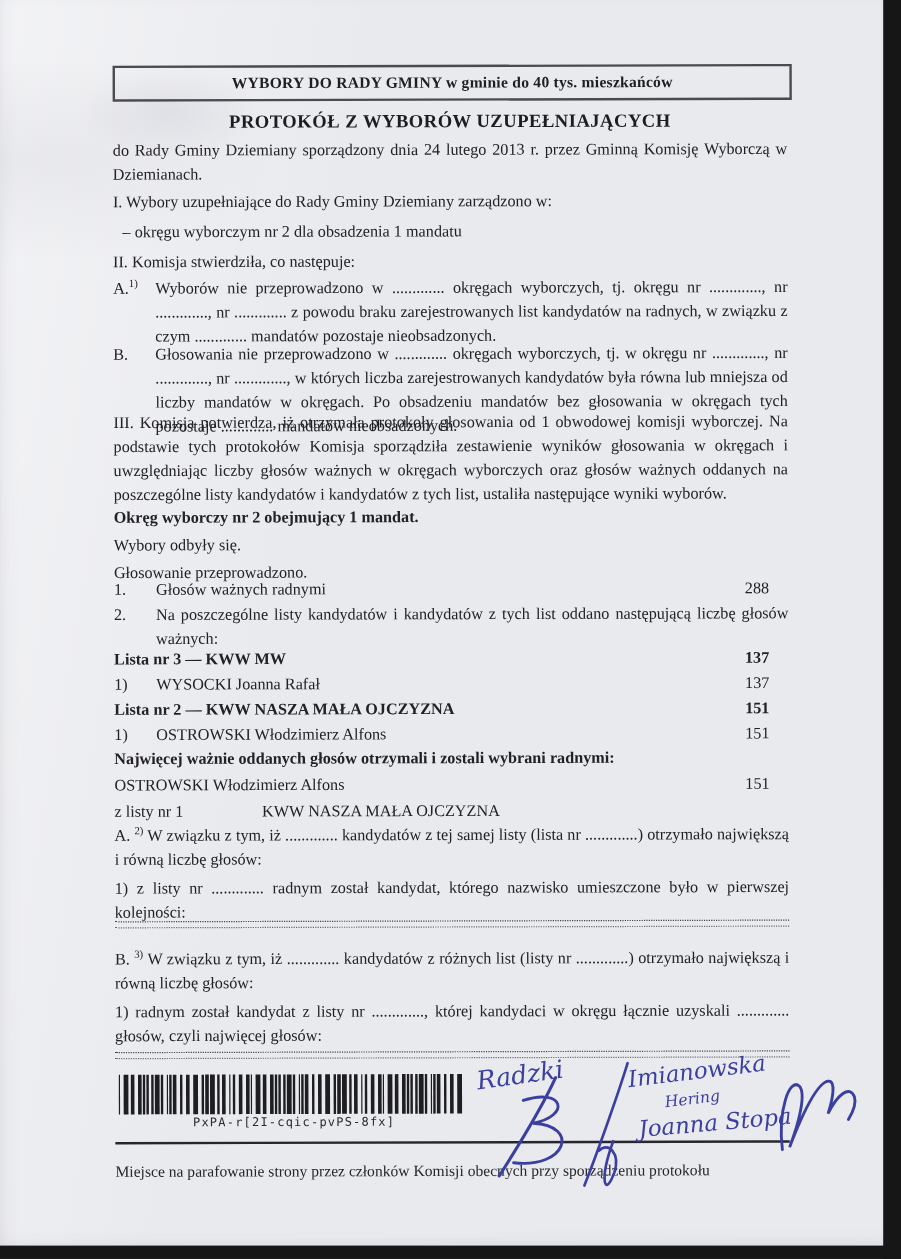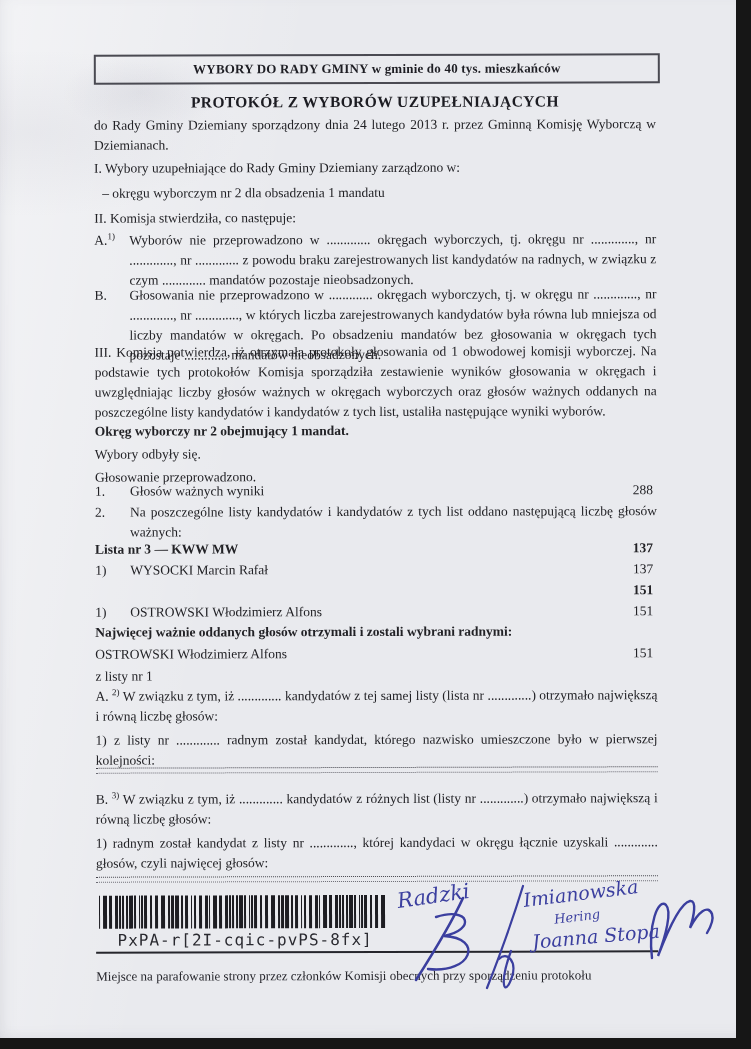--- a/index.html
+++ b/index.html
@@ -34,33 +34,33 @@
   .doc-title{top:100px;font-weight:bold;font-size:15.5px;letter-spacing:.4px;color:#1c1c22;}
 
   sup{font-size:9px;line-height:0;vertical-align:super;}
 
   .clause{display:flex;}
   .clause-label{flex:none;width:35px;}
   .clause-body{flex:1;text-align:justify;}
 
   .row{height:20px;}
   .row-no{display:inline-block;width:35px;}
-  .row-val{position:absolute;right:4px;top:0;}
+  .row-val{position:absolute;right:16px;top:0;}
   .hang{display:flex;}
   .hang .row-label{flex:1;text-align:justify;}
   .abs-label{position:absolute;left:123px;top:0;}
 
   .dotline{height:4px;border-top:1px dotted #43434b;border-bottom:1px dotted #6b6b74;}
 
   .barcode{position:absolute;left:106px;top:903px;width:292px;height:52px;}
   .barcode-bars{position:absolute;left:0;top:0;width:292px;height:33px;}
   .barcode-bars i{position:absolute;top:0;height:33px;background:#1d1d22;}
   .barcode-text{
     position:absolute;left:0;top:35px;width:292px;text-align:center;
-    font-family:"DejaVu Sans Mono", monospace;font-size:16px;letter-spacing:1px;color:#2a2a30;
+    font-family:"DejaVu Sans Mono", monospace;font-size:10px;letter-spacing:1px;color:#2a2a30;
   }
   .sig-line{top:959px;border-top:2px solid #26262c;height:0;}
   .footer-note{top:974px;font-size:13px;color:#26262c;}
 
   .signatures{position:absolute;left:0;top:0;width:751px;height:1049px;pointer-events:none;z-index:3;}
   .sig-name{
     position:absolute;font-family:"DejaVu Serif", serif;font-style:italic;white-space:nowrap;
   }
   .sig-svg{position:absolute;left:0;top:0;}
   .sig-svg path{fill:none;stroke:currentColor;stroke-linecap:round;}
@@ -93,54 +93,56 @@
     <span class="clause-body">Głosowania nie przeprowadzono w ............. okręgach wyborczych, tj. w okręgu nr ............., nr ............., nr ............., w których liczba zarejestrowanych kandydatów była równa lub mniejsza od liczby mandatów w okręgach. Po obsadzeniu mandatów bez głosowania w okręgach tych pozostaje ............. mandatów nieobsadzonych.</span>
   </div>
 
   <div class="blk just" style="top:350px;">III. Komisja potwierdza, iż otrzymała protokoły głosowania od 1 obwodowej komisji wyborczej. Na podstawie tych protokołów Komisja sporządziła zestawienie wyników głosowania w okręgach i uwzględniając liczby głosów ważnych w okręgach wyborczych oraz głosów ważnych oddanych na poszczególne listy kandydatów i kandydatów z tych list, ustaliła następujące wyniki wyborów.</div>
 
   <div class="blk bold" style="top:429px;">Okręg wyborczy nr 2 obejmujący 1 mandat.</div>
   <div class="blk" style="top:452px;">Wybory odbyły się.</div>
   <div class="blk" style="top:475px;">Głosowanie przeprowadzono.</div>
 
   <div class="blk row" style="top:489px;">
-    <span class="row-no">1.</span><span>Głosów ważnych wyniki</span>
+    <span class="row-no">1.</span><span>Głosów ważnych radnymi</span>
     <span class="row-val">288</span>
   </div>
 
   <div class="blk hang" style="top:510px;">
     <span class="row-no">2.</span>
     <span class="row-label">Na poszczególne listy kandydatów i kandydatów z tych list oddano następującą liczbę głosów ważnych:</span>
   </div>
 
   <div class="blk row bold" style="top:547px;">
     <span>Lista nr 3 — KWW MW</span>
     <span class="row-val">137</span>
   </div>
   <div class="blk row" style="top:568px;">
-    <span class="row-no">1)</span><span>WYSOCKI Marcin Rafał</span>
+    <span class="row-no">1)</span><span>WYSOCKI Joanna Rafał</span>
     <span class="row-val">137</span>
   </div>
 
   <div class="blk row bold" style="top:589px;">
+    <span>Lista nr 2 — KWW NASZA MAŁA OJCZYZNA</span>
     <span class="row-val">151</span>
   </div>
   <div class="blk row" style="top:610px;">
     <span class="row-no">1)</span><span>OSTROWSKI Włodzimierz Alfons</span>
     <span class="row-val">151</span>
   </div>
 
   <div class="blk bold" style="top:630px;">Najwięcej ważnie oddanych głosów otrzymali i zostali wybrani radnymi:</div>
 
   <div class="blk row" style="top:652px;">
     <span>OSTROWSKI Włodzimierz Alfons</span>
     <span class="row-val">151</span>
   </div>
   <div class="blk row" style="top:674px;">
     <span>z listy nr 1</span>
+    <span class="abs-label">KWW NASZA MAŁA OJCZYZNA</span>
   </div>
 
   <div class="blk just" style="top:694px;">
     <span>A.</span> <sup>2)</sup> <span>W związku z tym, iż ............. kandydatów z tej samej listy (lista nr .............) otrzymało największą i równą liczbę głosów:</span>
   </div>
   <div class="blk just" style="top:738px;">1) z listy nr ............. radnym został kandydat, którego nazwisko umieszczone było w pierwszej kolejności:</div>
   <div class="blk dotline" style="top:775px;"></div>
 
   <div class="blk just" style="top:797px;">
     <span>B.</span> <sup>3)</sup> <span>W związku z tym, iż ............. kandydatów z różnych list (listy nr .............) otrzymało największą i równą liczbę głosów:</span>

